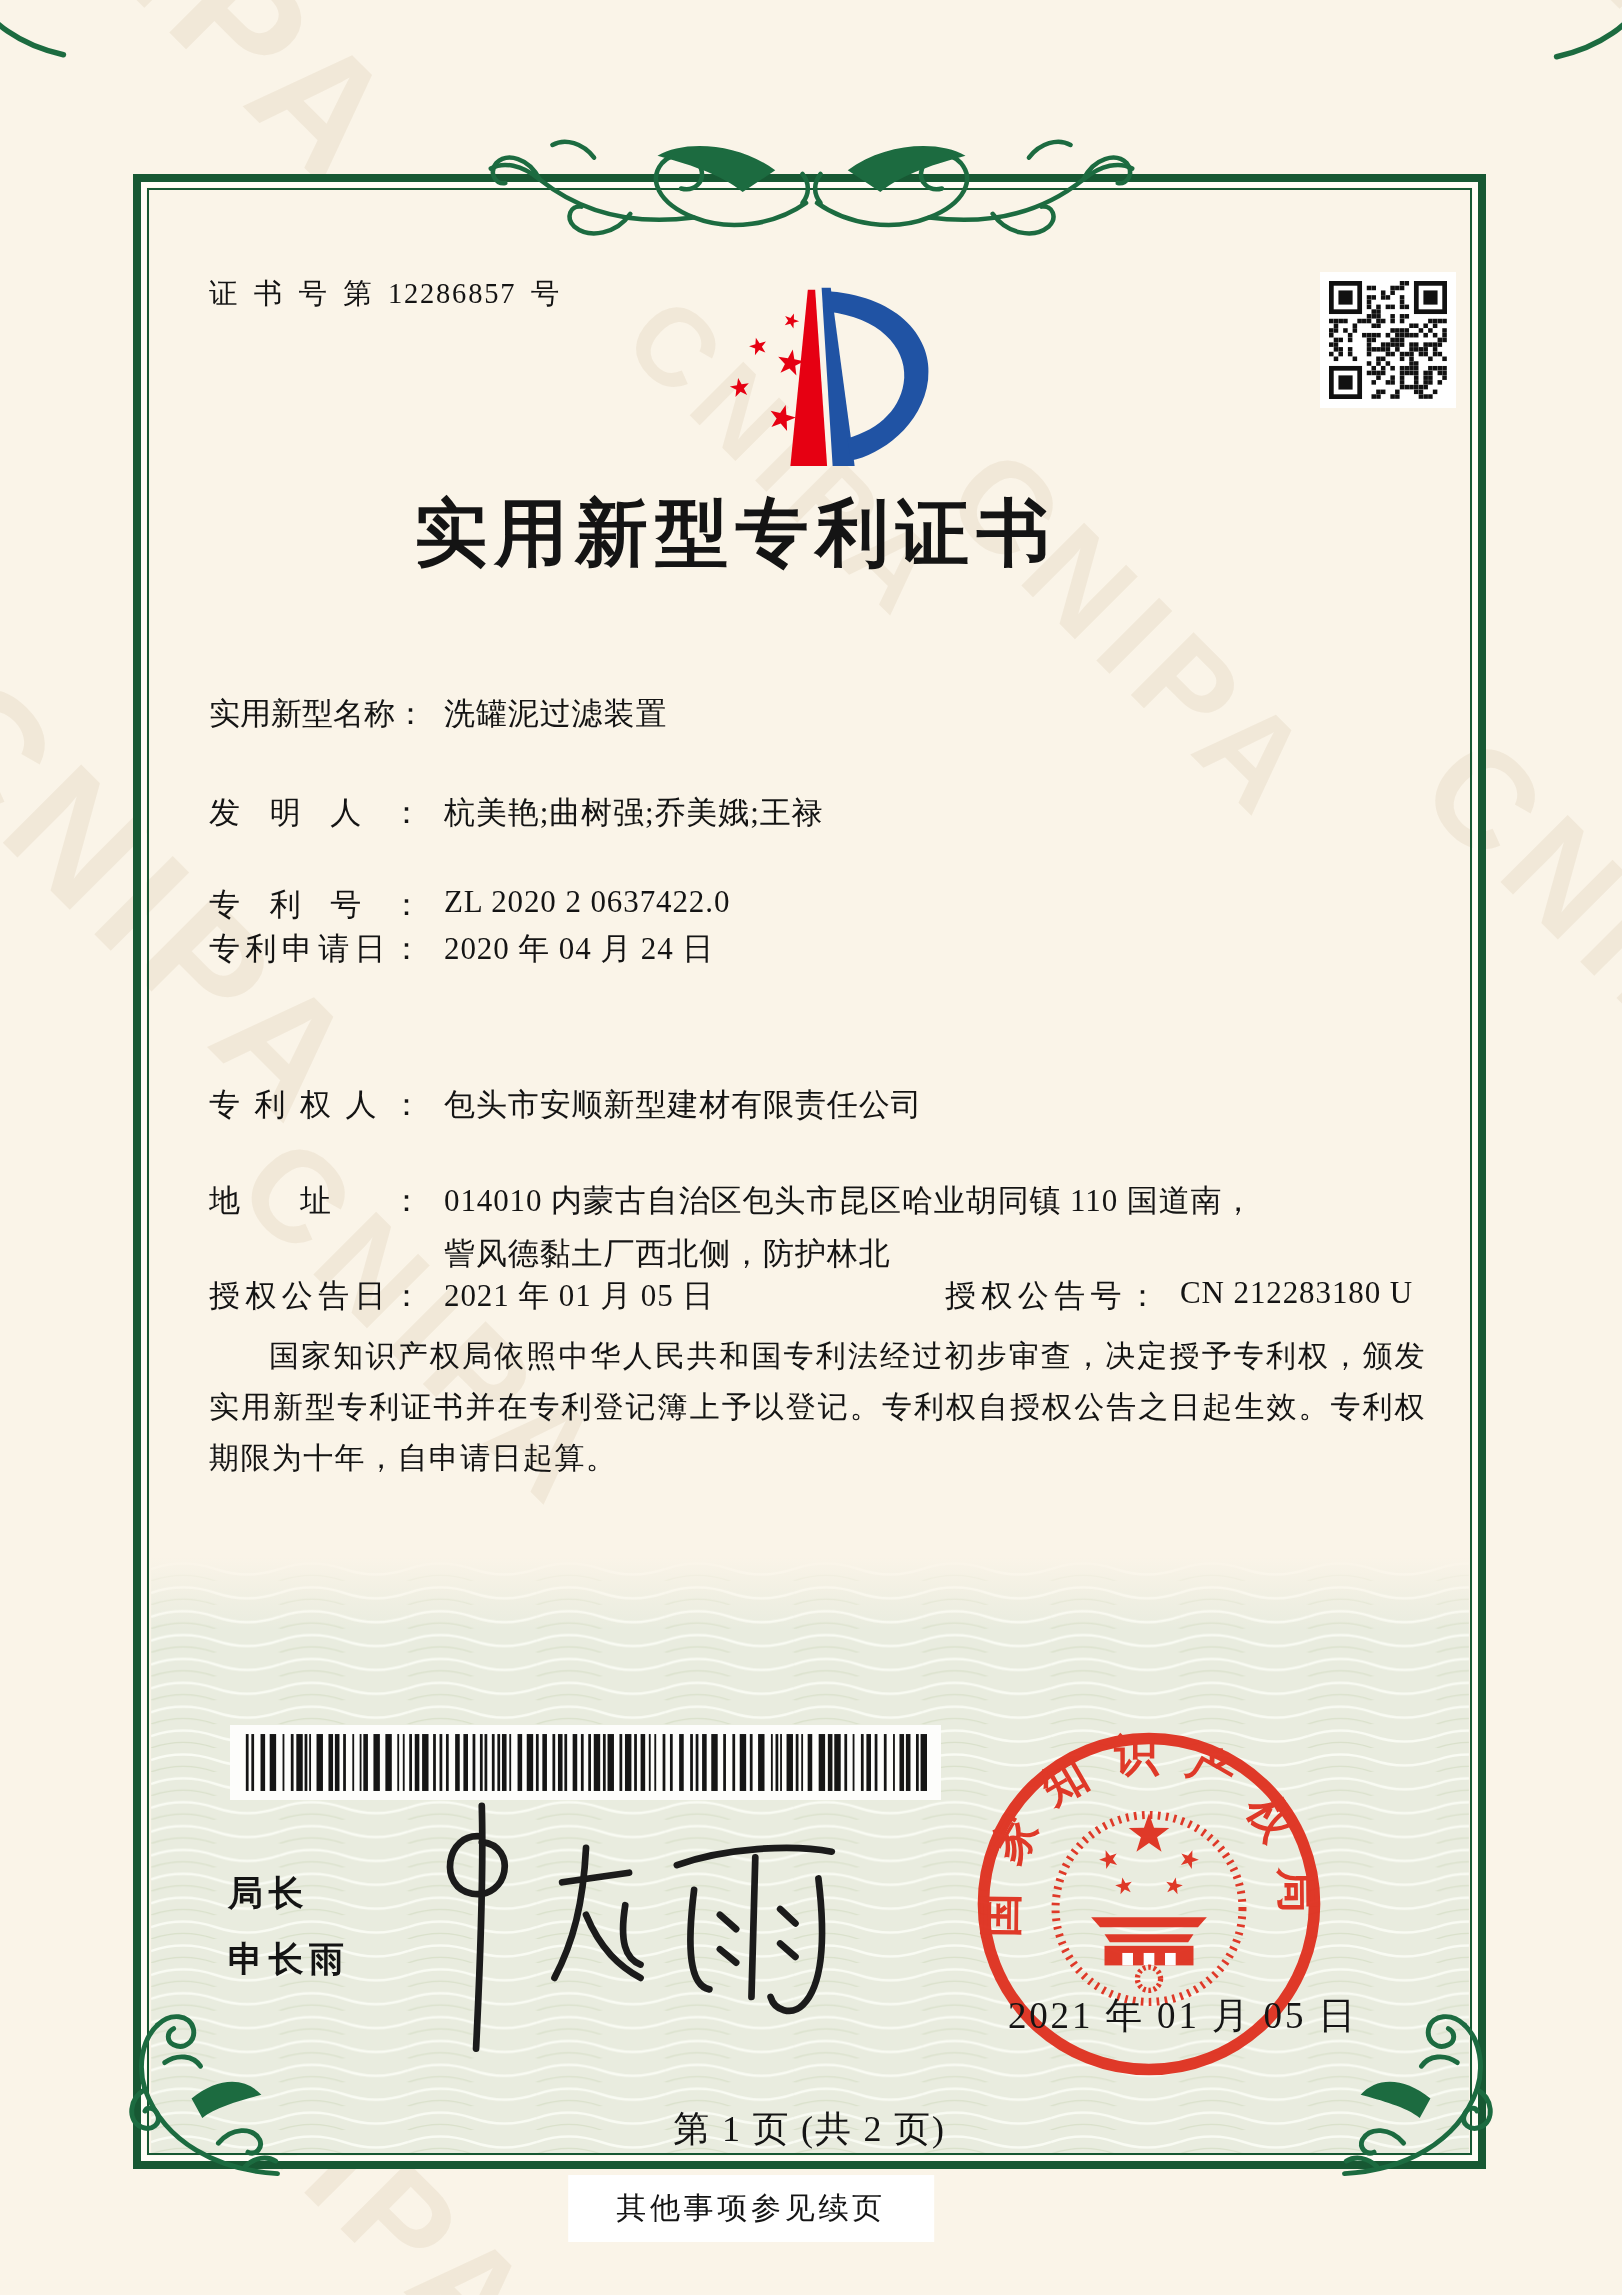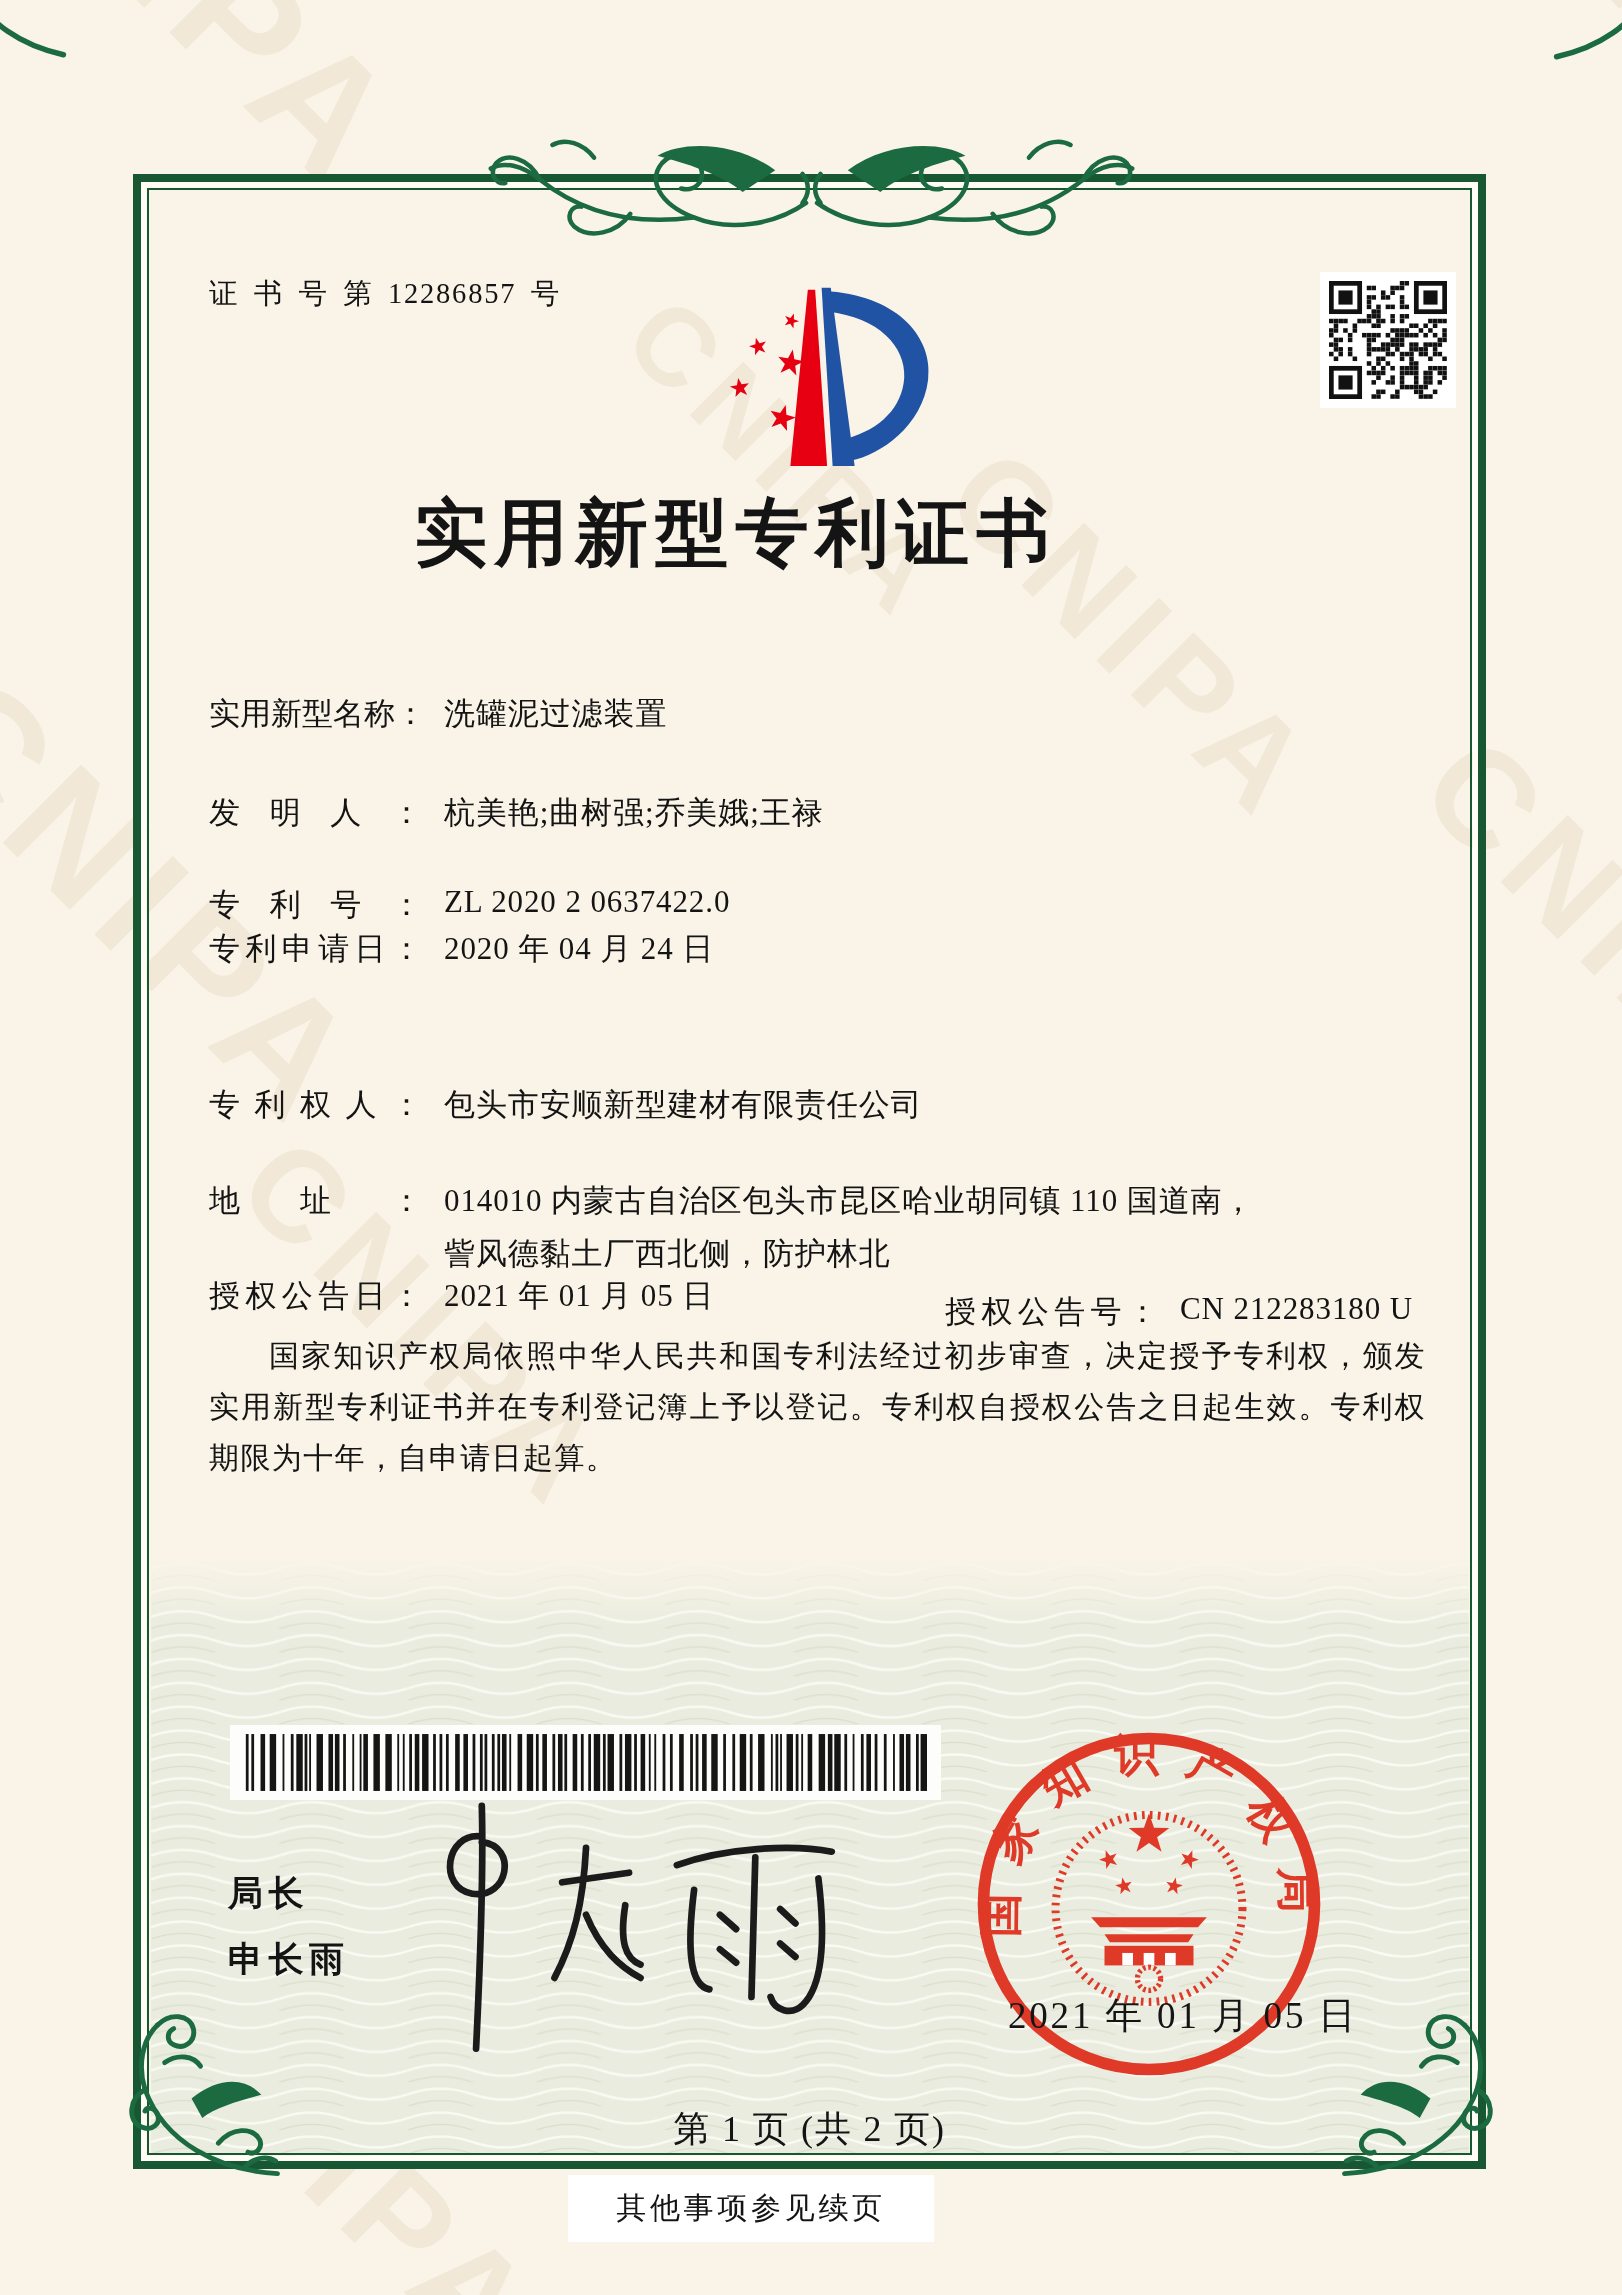--- a/index.html
+++ b/index.html
@@ -21,21 +21,21 @@
   .certno{position:absolute;left:209px;top:275px;font-size:28.5px;letter-spacing:1.8px;word-spacing:5.5px;z-index:2;}
   .title{position:absolute;left:133px;top:485px;width:1205px;text-align:center;font-size:73px;
          font-weight:700;letter-spacing:7.3px;z-index:2;}
   .logo{position:absolute;left:693px;top:275px;z-index:2;}
   .qrbox{position:absolute;left:1320px;top:272px;width:136px;height:136px;background:#fff;z-index:2;
          display:flex;align-items:center;justify-content:center;}
   .row{position:absolute;left:209px;width:1235px;font-size:31px;z-index:2;white-space:nowrap;}
   .lbl{display:inline-block;width:213px;text-align:justify;text-align-last:justify;vertical-align:top;}
   .val{display:inline-block;margin-left:22px;letter-spacing:0.9px;}
   .val2{position:absolute;left:235px;top:53px;letter-spacing:0.9px;}
-  .grant2{position:absolute;left:736px;top:16px;}
+  .grant2{position:absolute;left:736px;top:0;}
   .bodytext{position:absolute;left:209px;top:1330px;width:1217px;font-size:30px;line-height:51px;
             text-align:justify;letter-spacing:1.4px;z-index:2;}
   .bodytext p{margin:0;text-indent:2em;}
   .barcode{position:absolute;left:230px;top:1725px;width:711px;height:75px;background:#fdfdfb;
            z-index:2;display:flex;align-items:center;justify-content:center;}
   .sigtitle,.signame{position:absolute;left:228px;font-family:Liberation Mono, monospace;
            font-weight:600;font-size:35px;letter-spacing:5.5px;z-index:2;}
   .sigtitle{top:1870px;} .signame{top:1936px;}
   .signature{position:absolute;left:390px;top:1798px;z-index:2;}
   .seal{position:absolute;left:971px;top:1726px;z-index:5;opacity:.94;}

